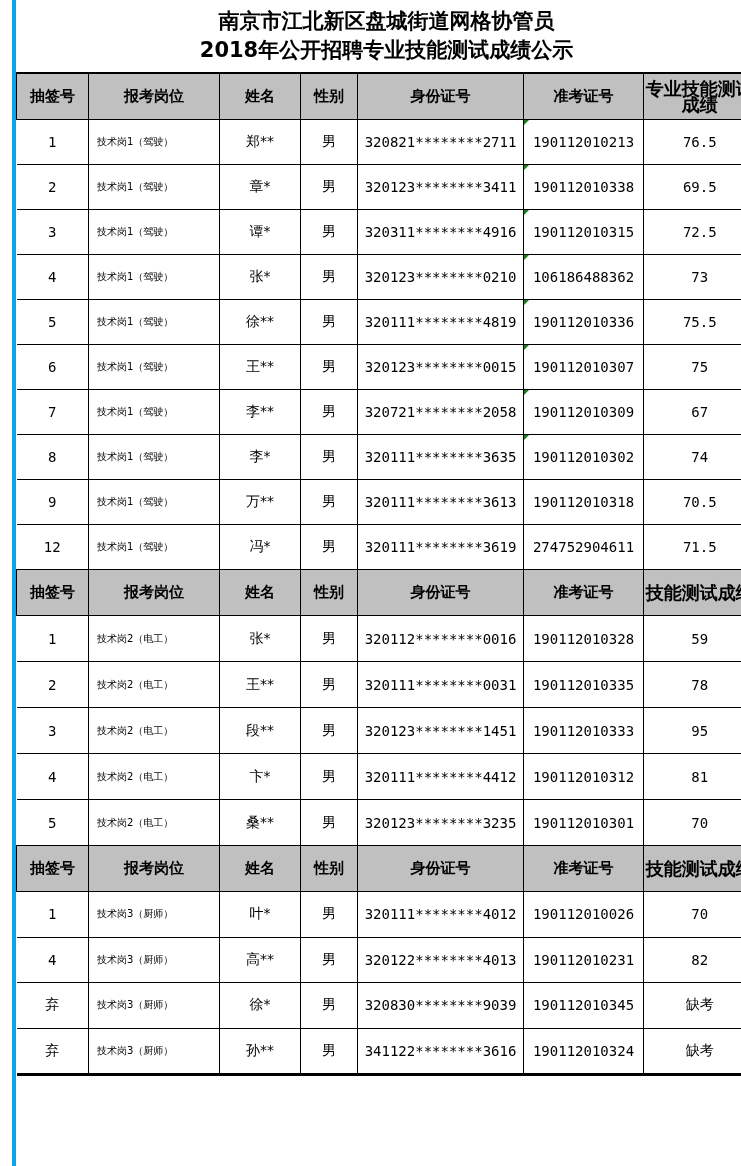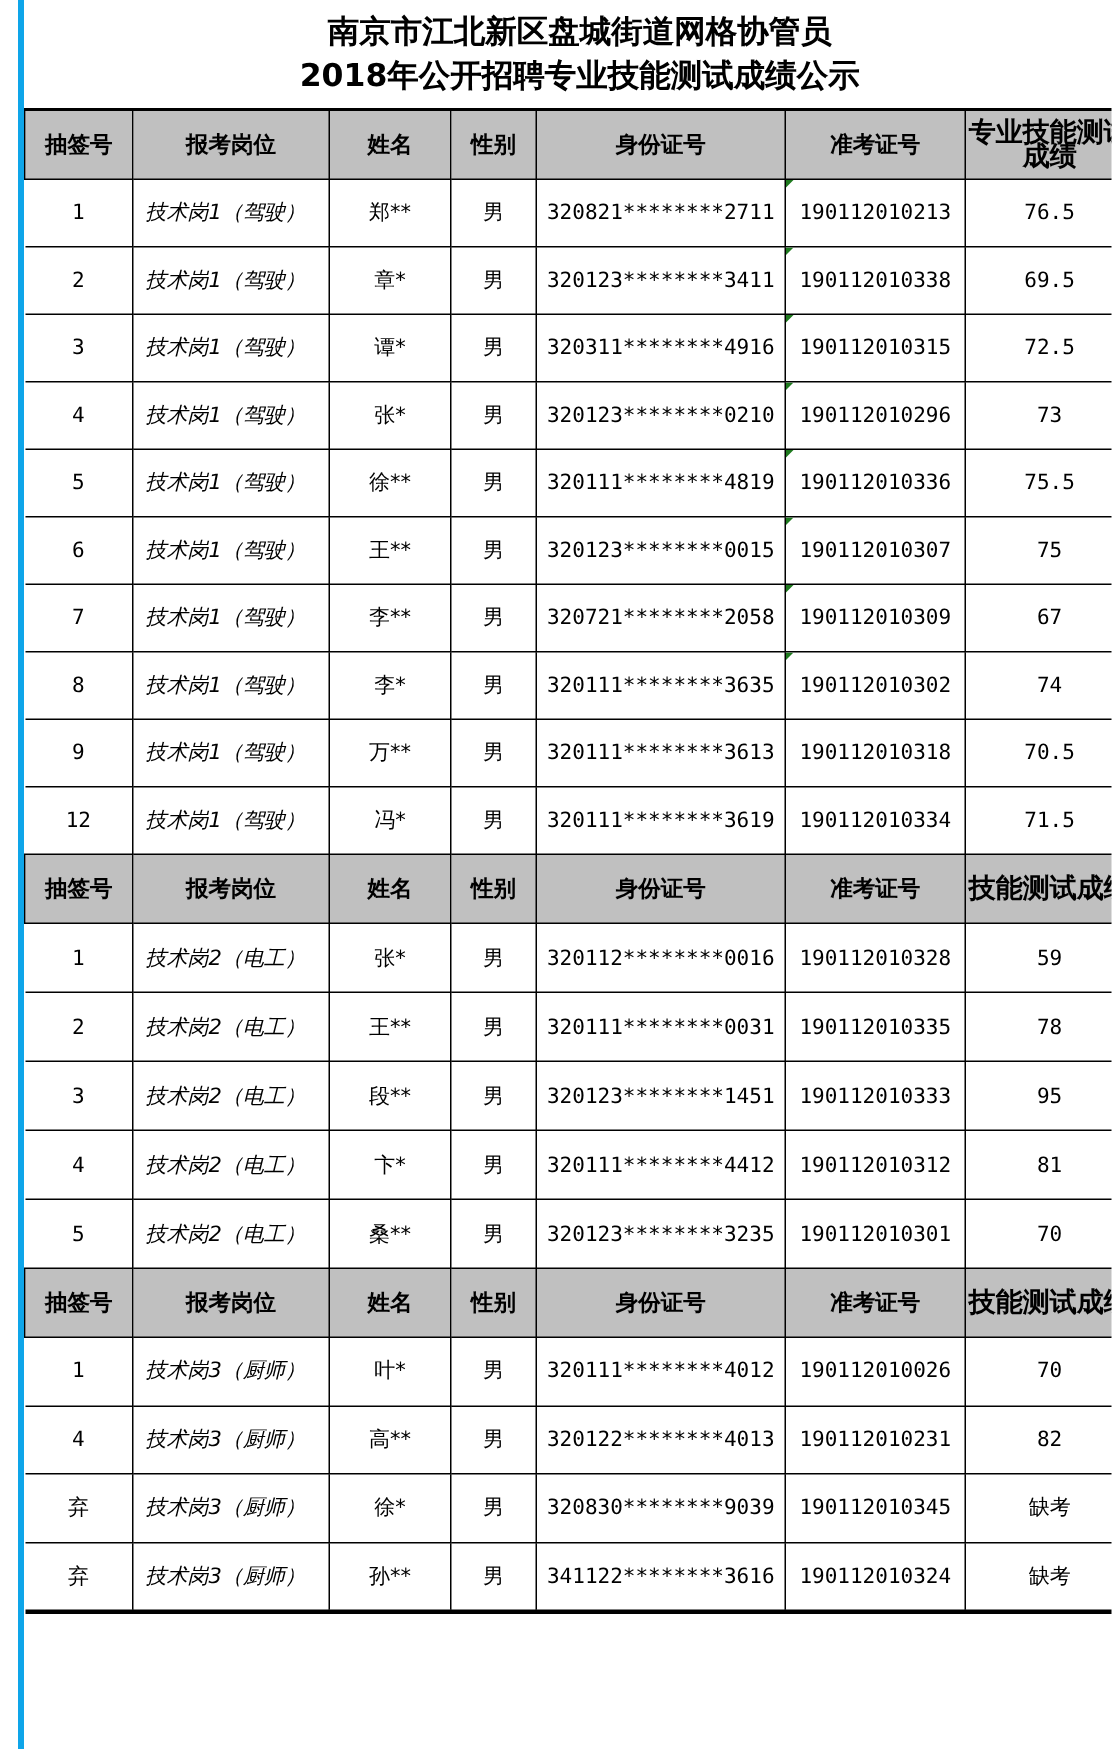--- a/index.html
+++ b/index.html
@@ -12,21 +12,21 @@
            padding-top:7px; box-sizing:border-box; letter-spacing:0px; }
   .title div { white-space:nowrap; }
   table { position:absolute; left:0; top:72px; border-collapse:collapse;
           table-layout:fixed; width:740px; border-top:2px solid #000;
           border-right:2px solid #000; border-bottom:3px solid #000; }
   td, th { border:1px solid #000; text-align:center; vertical-align:middle;
            padding:0; overflow:hidden; white-space:nowrap; }
   th { background:#c0c0c0; font-weight:bold; font-size:15px; height:45px; line-height:17px; }
   td { font-size:14px; height:44px; font-family:"DejaVu Sans Mono","Liberation Mono", monospace; }
   td.cn { font-family:"DejaVu Sans","Liberation Sans", sans-serif; font-size:14px; }
-  td.pos { text-align:left; padding-left:8px; font-family:"DejaVu Sans","Liberation Sans", sans-serif; font-size:14px;font-style:italic; }
+  td.pos { text-align:left; padding-left:8px; font-family:"DejaVu Sans","Liberation Sans", sans-serif; font-size:10px; }
   th.wrap { white-space:normal; line-height:16px; font-size:18px; }
   tr.sec2 td { height:45px; }
   tr.sec3 td { height:44.5px; }
   .ticket { position:relative;margin-top:12px; }
   .ticket.flag::before { content:""; position:absolute; left:0; top:0; width:0; height:0;
            border-top:5px solid #1f7a1f; border-right:5px solid transparent; }
   td.first { border-left:0; }
 </style>
 </head>
 <body>
@@ -83,21 +83,21 @@
           <td class="">320311********4916</td>
           <td class="ticket flag">190112010315</td>
           <td class="">72.5</td>
         </tr>
         <tr>
           <td class="first">4</td>
           <td class="pos">技术岗1（驾驶）</td>
           <td class="cn">张*</td>
           <td class="cn">男</td>
           <td class="">320123********0210</td>
-          <td class="ticket flag">190112010296</td>
+          <td class="ticket flag">106186488362</td>
           <td class="">73</td>
         </tr>
         <tr>
           <td class="first">5</td>
           <td class="pos">技术岗1（驾驶）</td>
           <td class="cn">徐**</td>
           <td class="cn">男</td>
           <td class="">320111********4819</td>
           <td class="ticket flag">190112010336</td>
           <td class="">75.5</td>
@@ -137,21 +137,21 @@
           <td class="">320111********3613</td>
           <td class="ticket">190112010318</td>
           <td class="">70.5</td>
         </tr>
         <tr>
           <td class="first">12</td>
           <td class="pos">技术岗1（驾驶）</td>
           <td class="cn">冯*</td>
           <td class="cn">男</td>
           <td class="">320111********3619</td>
-          <td class="ticket">190112010334</td>
+          <td class="ticket">274752904611</td>
           <td class="">71.5</td>
         </tr>
         <tr>
           <th class="first">抽签号</th>
           <th>报考岗位</th>
           <th>姓名</th>
           <th>性别</th>
           <th>身份证号</th>
           <th>准考证号</th>
           <th class="wrap">技能测试成绩</th>

